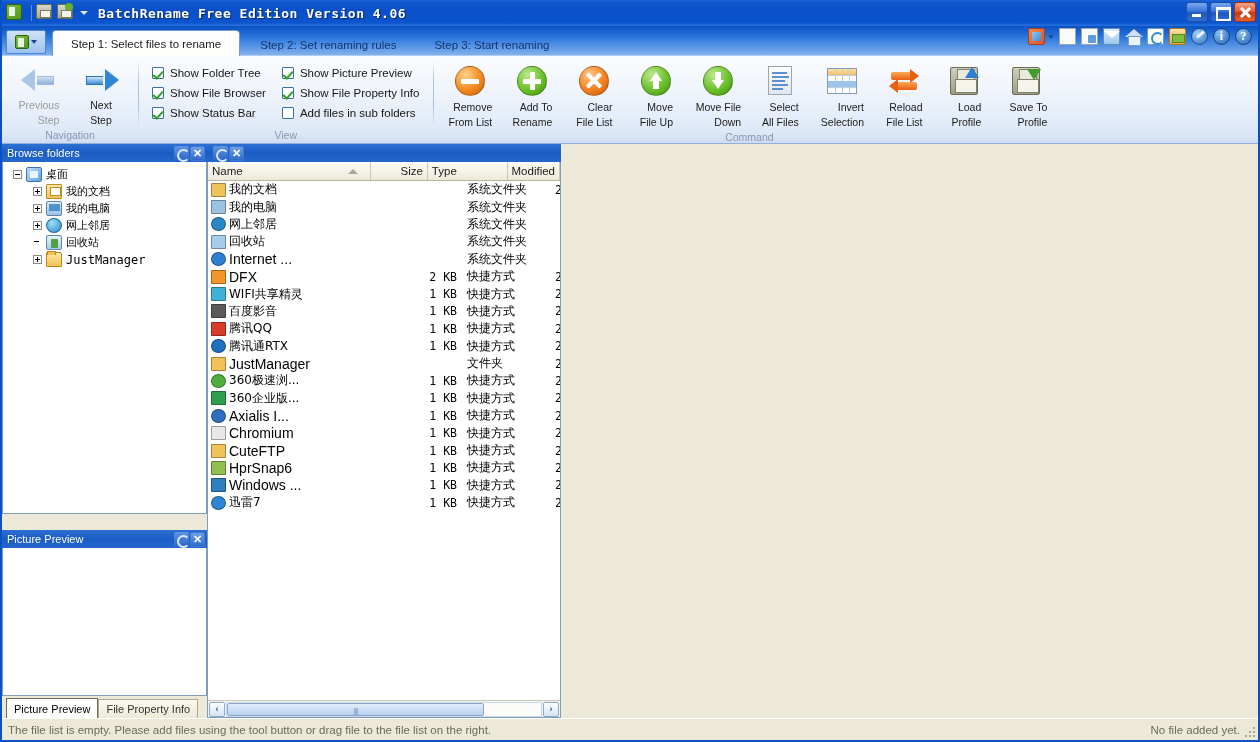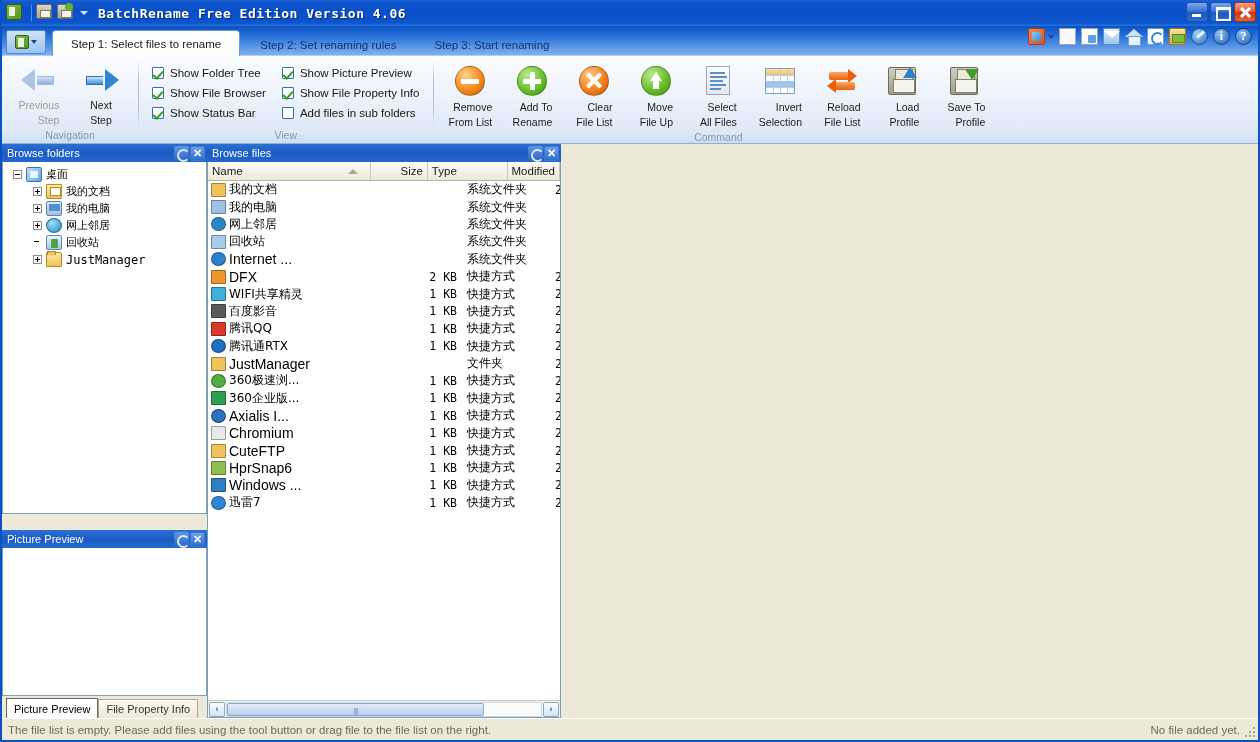--- a/index.html
+++ b/index.html
@@ -540,20 +540,29 @@
           <div class="cmdicon">
               <span class="circ green"></span>
               <span class="uparr"></span>
               <span class="stem up"></span>
             </div>
           <div class="lbl">Move
 File Up</div>
         </div>
         <div class="bigbtn">
           <div class="cmdicon">
+              <span class="circ green"></span>
+              <span class="dnarr"></span>
+              <span class="stem dn"></span>
+            </div>
+          <div class="lbl">Move File
+Down</div>
+        </div>
+        <div class="bigbtn">
+          <div class="cmdicon">
             <div class="doc-icon">
               <span class="ln" style="top:5px;width:15px"></span>
                 <span class="ln" style="top:9px;width:17px"></span>
               <span class="ln" style="top:13px;width:13px"></span>
                 <span class="ln" style="top:17px;width:16px"></span>
               <span class="ln" style="top:21px;width:11px"></span>
             </div>
           </div>
           <div class="lbl">Select
 All Files</div>
@@ -666,21 +675,20 @@
             </div>
           <div class="pv-tab">
               <span>File Property Info</span>
             </div>
         </div>
       </div>
     </div>
 
     <div class="filecol">
       <div class="panel-head">
-        <span class="t">Browse files</span>
         <span class="phbtn pin"></span>
         <span class="phbtn cls">✕</span>
       </div>
       <div class="listbody">
         <div class="colhead">
           <div class="ch name">
             <span>Name</span>
             <span class="sortarrow"></span>
           </div>
           <div class="ch size">

